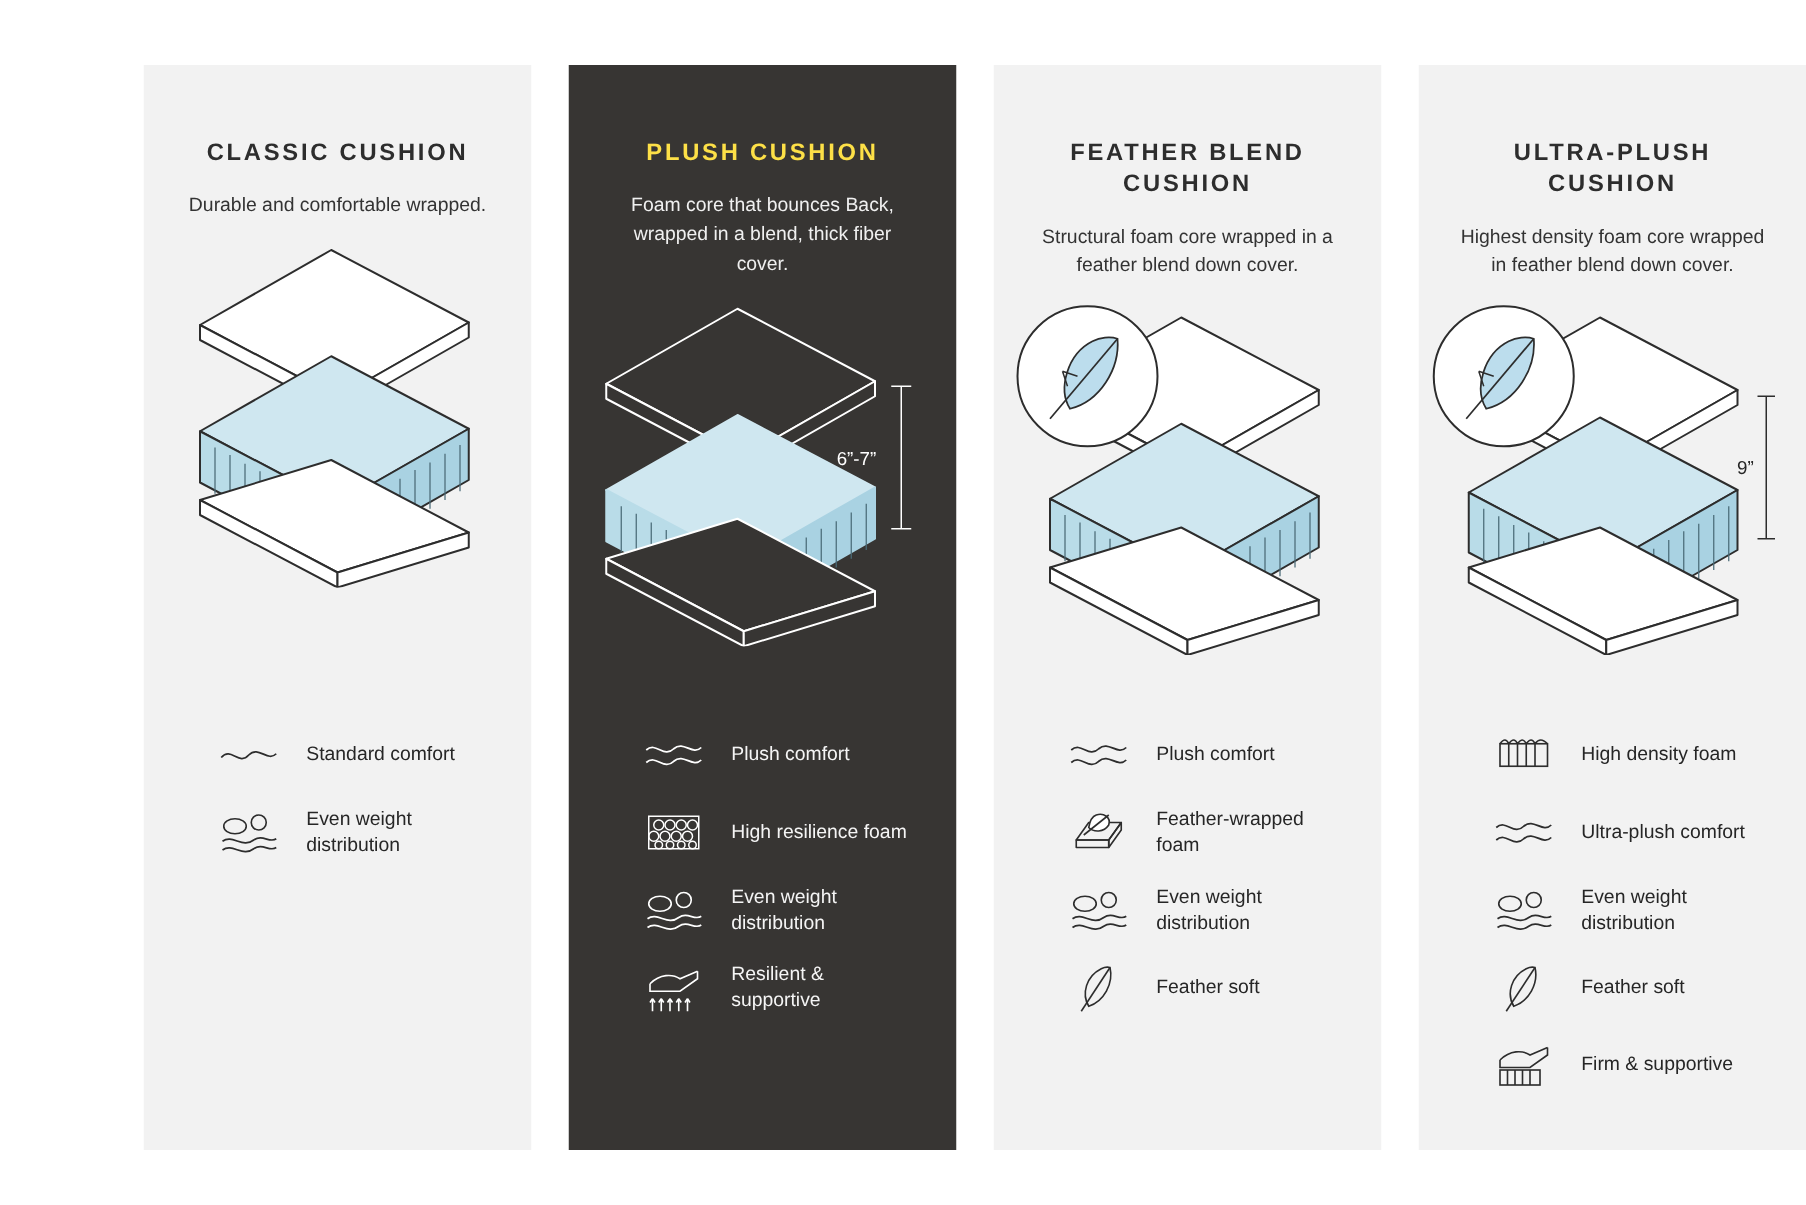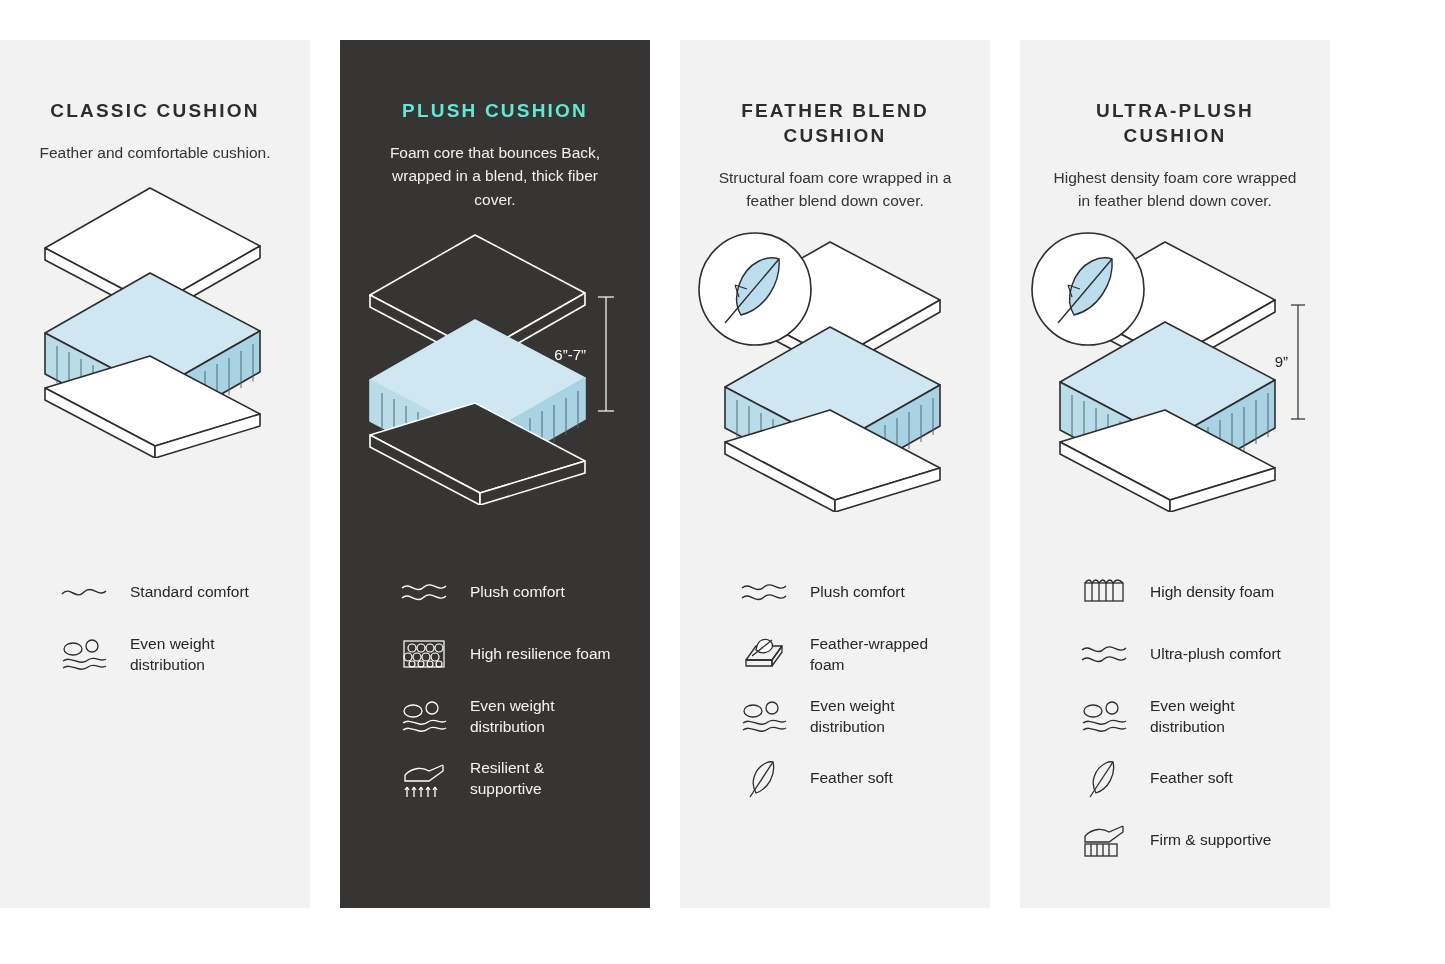--- a/index.html
+++ b/index.html
@@ -11,24 +11,24 @@
     height: 964px;
     background: #ffffff;
     font-family: "Liberation Sans", sans-serif;
     overflow: hidden;
   }
   .board {
     position: relative;
     width: 1445px;
     height: 964px;
     display: flex;
-    justify-content: flex-start;
+    justify-content: flex-end;
     align-items: flex-start;
     gap: 30px;
-    padding-top: 40px;
+    padding-top: 52px;
     box-sizing: border-box;
   }
   .card {
     width: 310px;
     height: 868px;
     box-sizing: border-box;
     background: #f2f2f2;
     position: relative;
     padding: 0;
   }
@@ -40,21 +40,21 @@
     font-size: 19px;
     letter-spacing: 2.2px;
     font-weight: bold;
     color: #2d2d2d;
     margin: 0;
     padding: 58px 26px 0 26px;
     line-height: 1.32;
     text-transform: uppercase;
   }
   .card.dark .card-title {
-    color: #5eead4;
+    color: #fde047;
   }
   .card-desc {
     text-align: center;
     font-size: 15.5px;
     color: #333333;
     line-height: 1.5;
     margin: 0;
     padding: 18px 30px 0 30px;
   }
   .card.dark .card-desc {
@@ -109,21 +109,21 @@
     fill: #ffffff;
   }
 </style>
 </head>
 <body>
 
 <div class="board">
 
   <div class="card">
     <div class="card-title">CLASSIC CUSHION</div>
-    <div class="card-desc">Feather and comfortable cushion.</div>
+    <div class="card-desc">Durable and comfortable wrapped.</div>
 
     <div class="illus">
       <svg width="260" height="280" viewBox="0 0 260 280">
         <g fill="none" stroke="#2d2d2d" stroke-width="1.6" stroke-linejoin="round">
 
           <polygon points="125,10 235,68 130,128 20,70" fill="#ffffff"></polygon>
           <polygon points="20,70 20,82 130,140 130,128" fill="#ffffff"></polygon>
           <polygon points="130,128 130,140 235,80 235,68" fill="#ffffff"></polygon>
 
           <polygon points="125,95 235,153 130,213 20,155" fill="#cfe7f0"></polygon>

